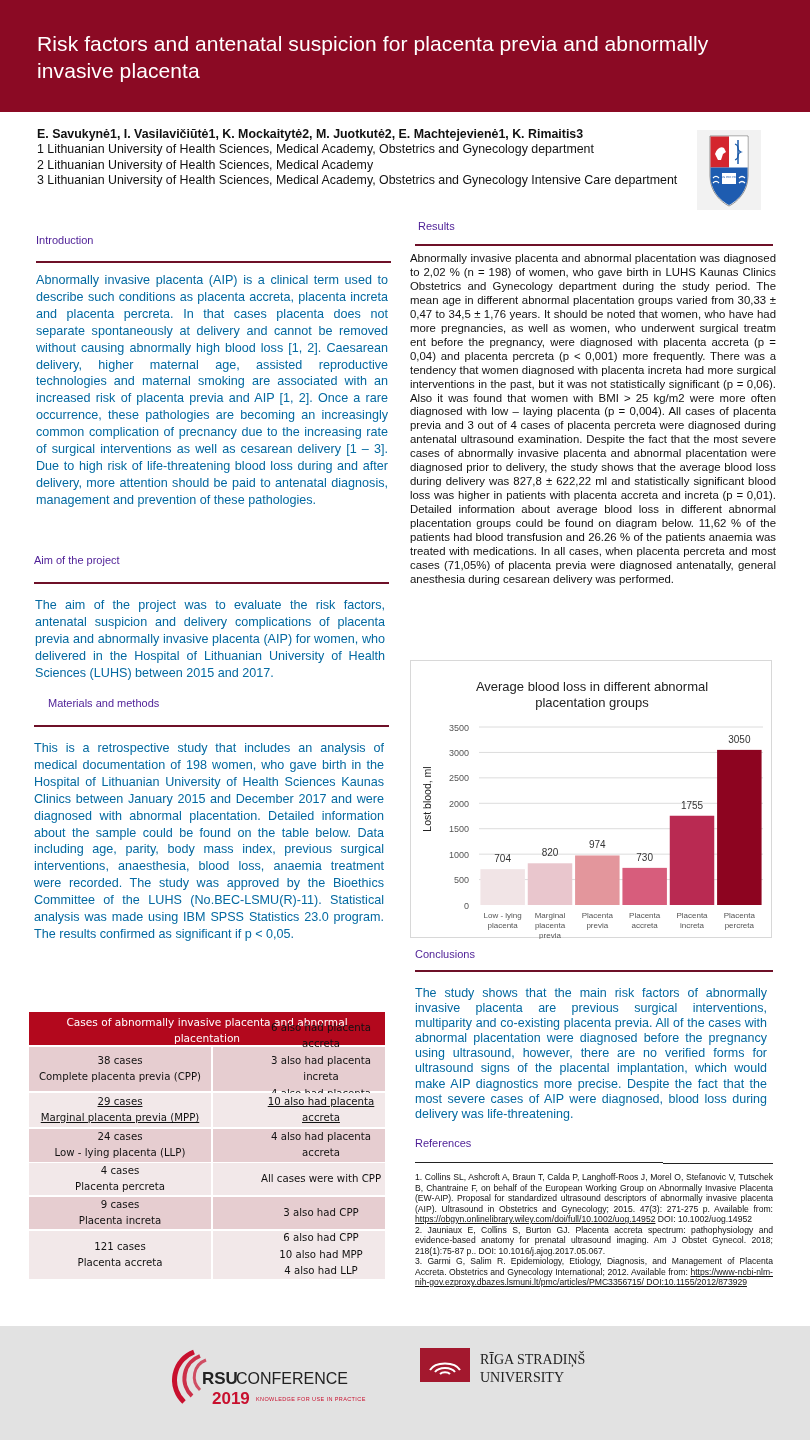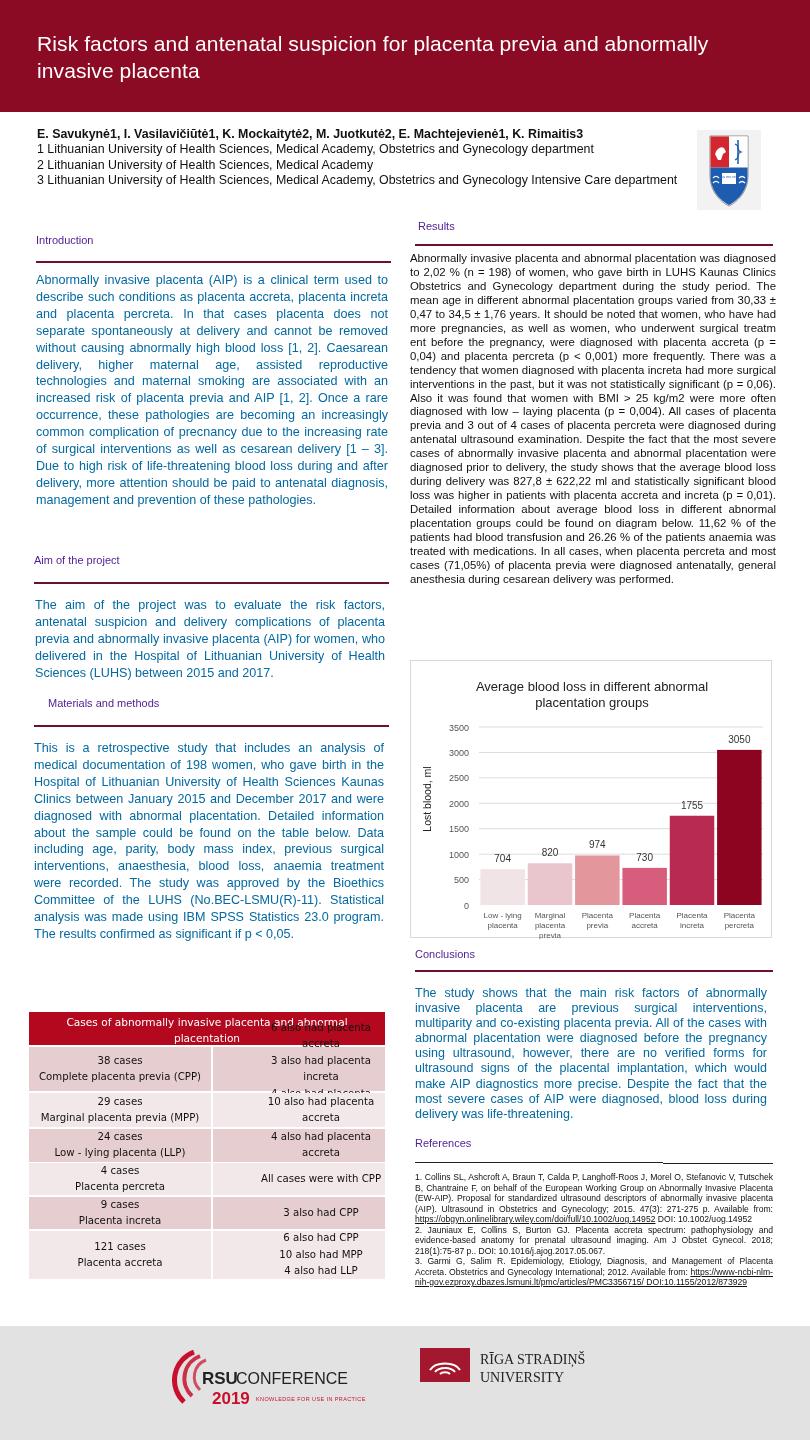--- a/index.html
+++ b/index.html
@@ -102,21 +102,21 @@
     <div class="cell c1 dark">
       <span>38 cases</span>
       <span>Complete placenta previa (CPP)</span>
     </div>
     <div class="cell c2 dark">
       <span>6 also had placenta accreta</span>
       <span>3 also had placenta increta</span>
       <span>4 also had placenta percreta</span>
     </div>
   </div>
-  <div class="row" style="height:36px;">
+  <div class="row" style="height:36px;text-decoration:underline;">
     <div class="cell c1 light">
       <span>29 cases</span>
       <span>Marginal placenta previa (MPP)</span>
     </div>
     <div class="cell c2 light">
       <span>10 also had placenta accreta</span>
     </div>
   </div>
   <div class="row" style="height:34px;align-items:center;">
     <div class="cell c1 dark">

